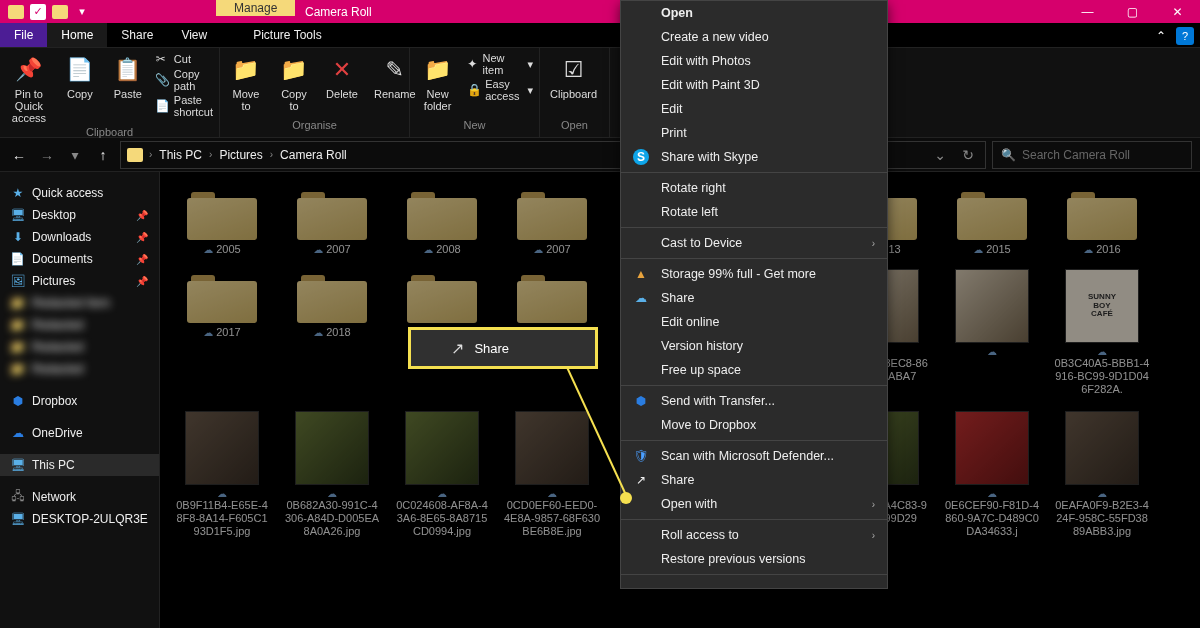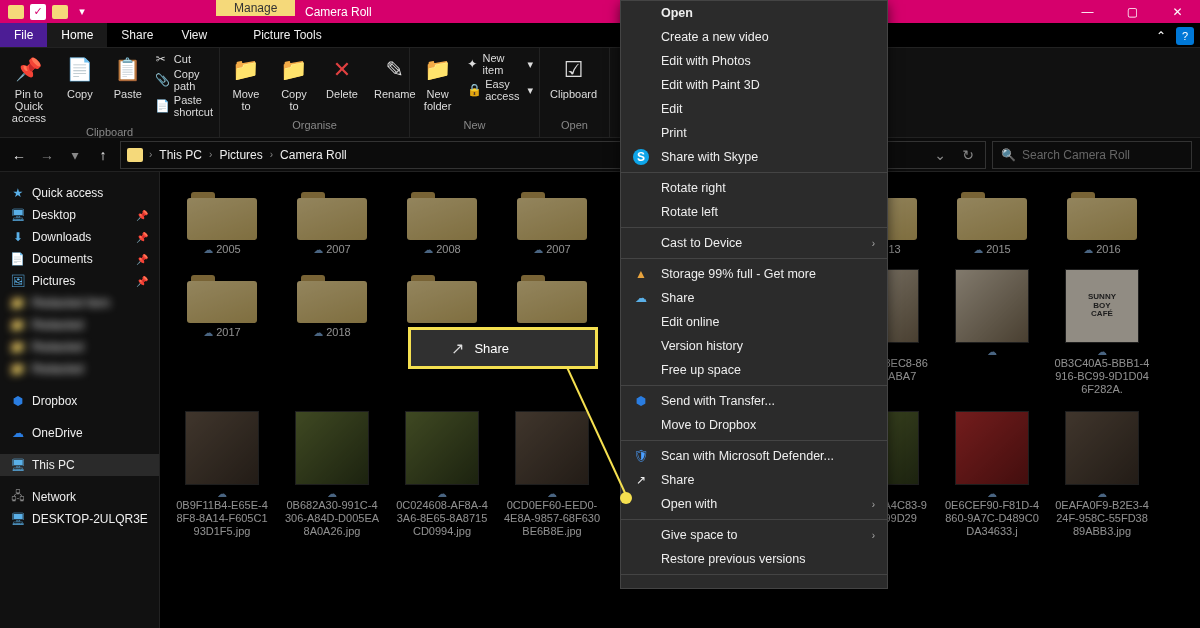--- a/index.html
+++ b/index.html
@@ -552,19 +552,19 @@
   <div class="citem">
       <span class="cicon">↗</span>
       <span>Share</span>
     </div>
   <div class="citem">
       <span>Open with</span>
       <span class="subarrow">›</span>
     </div>
   <div class="csep"></div>
   <div class="citem">
-      <span>Give space to</span>
+      <span>Roll access to</span>
       <span class="subarrow">›</span>
     </div>
   <div class="citem">Restore previous versions</div>
   <div class="csep"></div>
   <div class="citem"></div>
 </div>
 
 </body></html>

